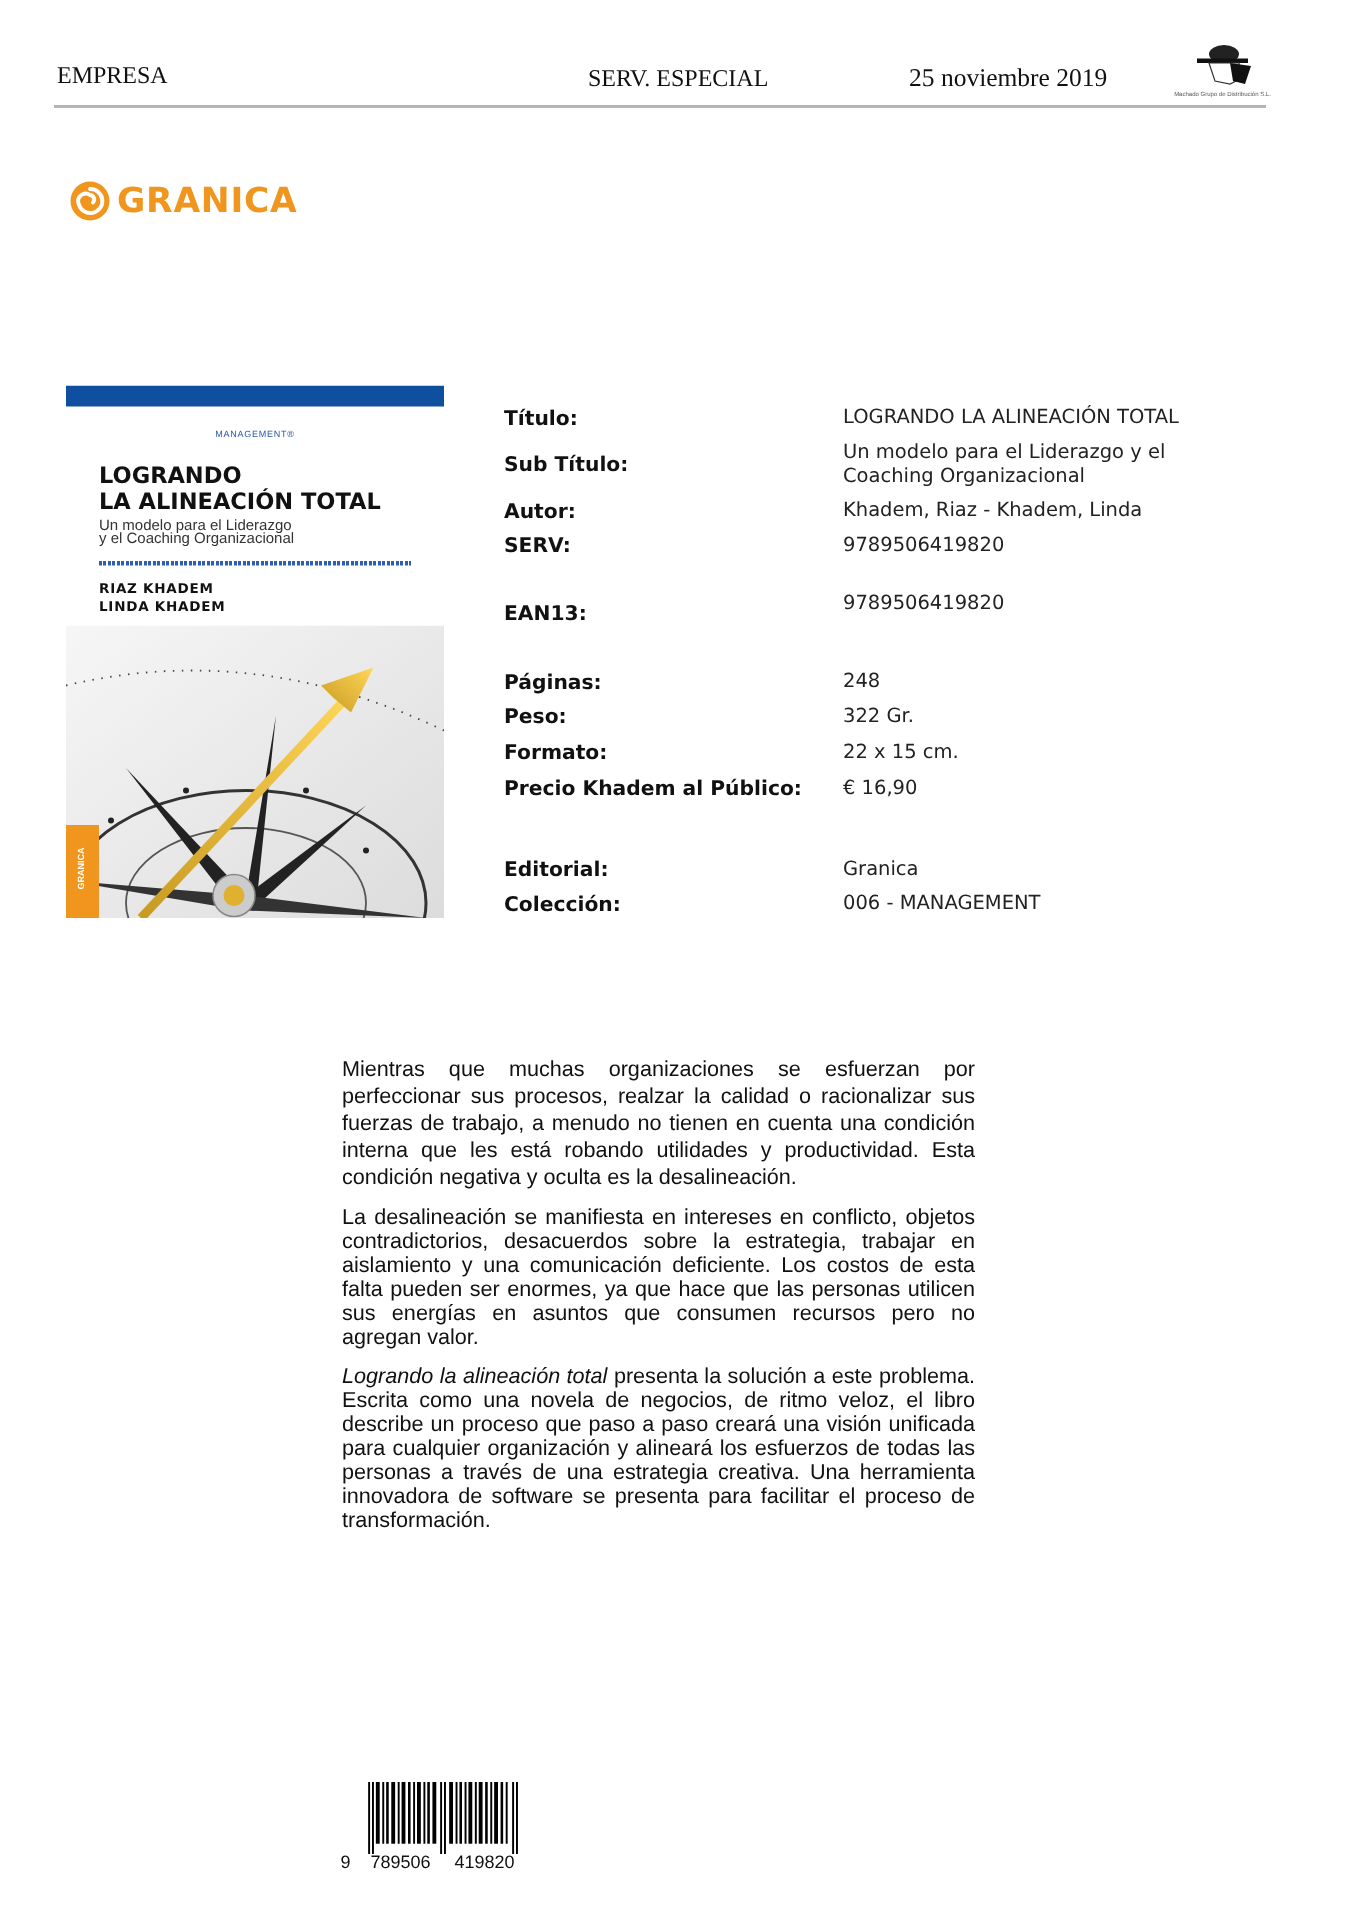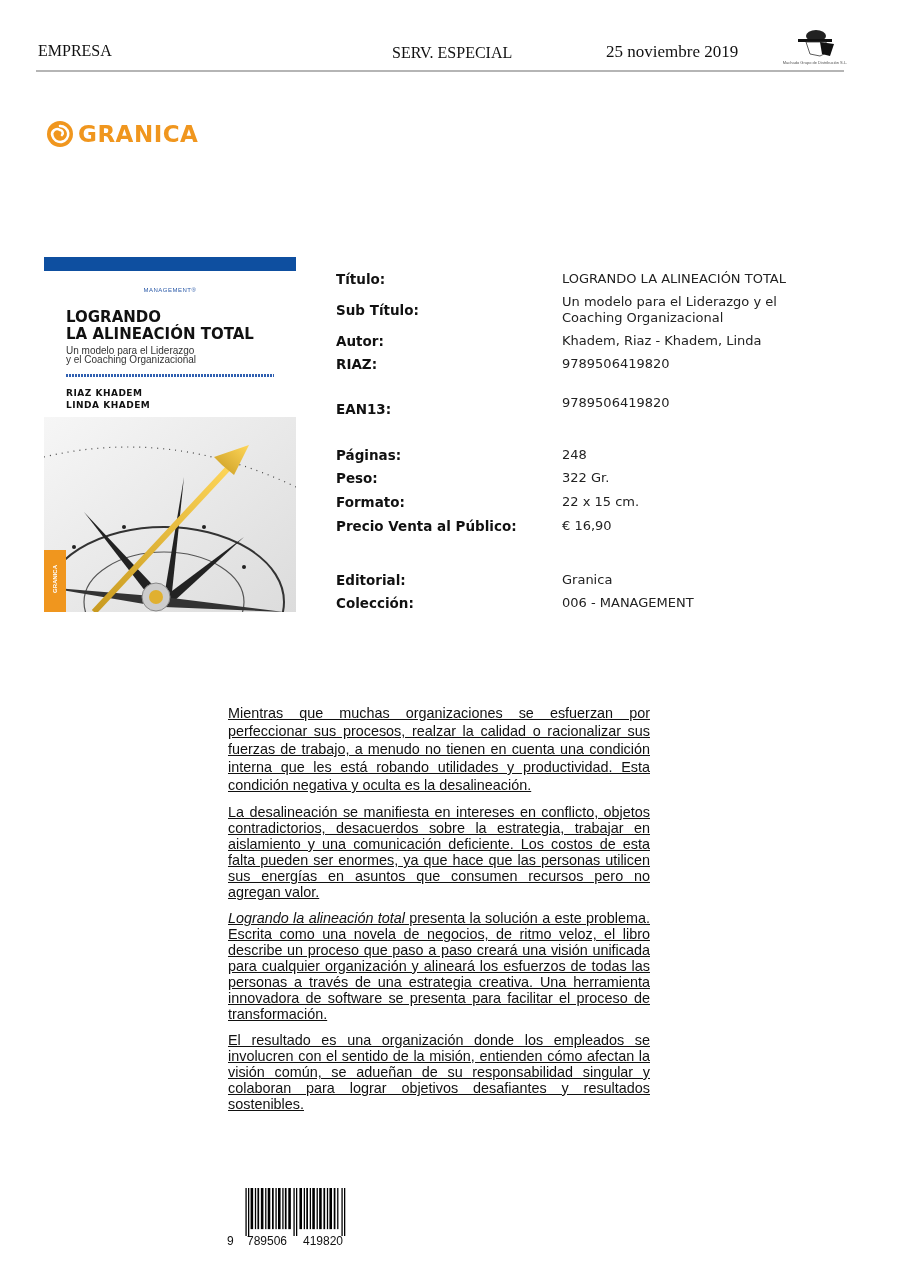--- a/index.html
+++ b/index.html
@@ -21,21 +21,21 @@
   .cover .authors{position:absolute;left:22px;top:130px;font-family:"DejaVu Sans",sans-serif;font-weight:bold;font-size:9px;line-height:12px;letter-spacing:0.5px;color:#111;}
   .cover .image{position:absolute;left:0;top:160px;width:252px;height:195px;}
   .cover .tab{position:absolute;left:0;top:293px;width:22px;height:62px;background:#f0961e;}
   .cover .tab span{position:absolute;left:-14px;top:26px;transform:rotate(-90deg);font-size:6px;color:#fff;font-weight:bold;font-family:"Liberation Sans",sans-serif;width:50px;text-align:center;}
   
   .info{left:336px;top:268px;width:520px;}
   .row{position:absolute;left:0;width:520px;font-size:13.5px;}
   .row .lbl{position:absolute;left:0;font-weight:bold;color:#111;font-family:"DejaVu Sans",sans-serif;}
   .row .val{position:absolute;left:226px;width:260px;color:#222;font-family:"DejaVu Sans",sans-serif;font-size:13px;line-height:16px;}
   
-  .desc{left:228px;top:704px;width:422px;font-family:"Liberation Sans",sans-serif;font-size:14.4px;color:#111;text-align:justify;text-decoration:underline;}
+  .desc{left:228px;top:704px;width:422px;font-family:"Liberation Sans",sans-serif;font-size:14.4px;color:#111;text-align:justify;}
   .desc p{margin:0 0 10px 0;line-height:16px;}
   .desc p.first{line-height:18px;}
   .barcode{left:237px;top:1188px;width:118px;height:58px;}
   .barcode .bars{position:absolute;left:0;top:0;width:118px;height:48px;display:flex;align-items:flex-start;}
   .barcode .nums{position:absolute;left:-10px;top:46px;width:130px;font-family:"Liberation Sans",sans-serif;font-size:12px;color:#111;}
 </style>
 </head>
 <body>
 
 <div class="abs hdr" style="left:38px;top:42px;">EMPRESA</div>
@@ -117,58 +117,57 @@
   </div>
   <div class="row" style="top:26px;">
     <span class="lbl" style="top:8px;">Sub Título:</span>
     <span class="val">Un modelo para el Liderazgo y el Coaching Organizacional</span>
   </div>
   <div class="row" style="top:65px;">
     <span class="lbl">Autor:</span>
     <span class="val">Khadem, Riaz - Khadem, Linda</span>
   </div>
   <div class="row" style="top:88px;">
-    <span class="lbl">RIAZ:</span>
+    <span class="lbl">SERV:</span>
     <span class="val">9789506419820</span>
   </div>
   <div class="row" style="top:127px;">
     <span class="lbl" style="top:6px;">EAN13:</span>
     <span class="val">9789506419820</span>
   </div>
   <div class="row" style="top:179px;">
     <span class="lbl">Páginas:</span>
     <span class="val">248</span>
   </div>
   <div class="row" style="top:202px;">
     <span class="lbl">Peso:</span>
     <span class="val">322 Gr.</span>
   </div>
   <div class="row" style="top:226px;">
     <span class="lbl">Formato:</span>
     <span class="val">22 x 15 cm.</span>
   </div>
   <div class="row" style="top:250px;">
-    <span class="lbl">Precio Venta al Público:</span>
+    <span class="lbl">Precio Khadem al Público:</span>
     <span class="val">€ 16,90</span>
   </div>
   <div class="row" style="top:304px;">
     <span class="lbl">Editorial:</span>
     <span class="val">Granica</span>
   </div>
   <div class="row" style="top:327px;">
     <span class="lbl">Colección:</span>
     <span class="val">006 - MANAGEMENT</span>
   </div>
 </div>
 
 <div class="abs desc">
   <p class="first">Mientras que muchas organizaciones se esfuerzan por perfeccionar sus procesos, realzar la calidad o racionalizar sus fuerzas de trabajo, a menudo no tienen en cuenta una condición interna que les está robando utilidades y productividad. Esta condición negativa y oculta es la desalineación.</p>
   <p>La desalineación se manifiesta en intereses en conflicto, objetos contradictorios, desacuerdos sobre la estrategia, trabajar en aislamiento y una comunicación deficiente. Los costos de esta falta pueden ser enormes, ya que hace que las personas utilicen sus energías en asuntos que consumen recursos pero no agregan valor.</p>
   <p><em>Lograndо la alineación total</em><span> presenta la solución a este problema. Escrita como una novela de negocios, de ritmo veloz, el libro describe un proceso que paso a paso creará una visión unificada para cualquier organización y alineará los esfuerzos de todas las personas a través de una estrategia creativa. Una herramienta innovadora de software se presenta para facilitar el proceso de transformación.</span></p>
-  <p>El resultado es una organización donde los empleados se involucren con el sentido de la misión, entienden cómo afectan la visión común, se adueñan de su responsabilidad singular y colaboran para lograr objetivos desafiantes y resultados sostenibles.</p>
 </div>
 
 <div class="abs barcode">
   <svg class="bars" width="118" height="56" viewBox="0 0 118 56">
     <g fill="#000">
       <rect x="0" y="0" width="1.5" height="56"></rect>
         <rect x="3" y="0" width="1.5" height="56"></rect>
       <rect x="6" y="0" width="3" height="48"></rect>
         <rect x="11" y="0" width="1.5" height="48"></rect>
       <rect x="14" y="0" width="2" height="48"></rect>

